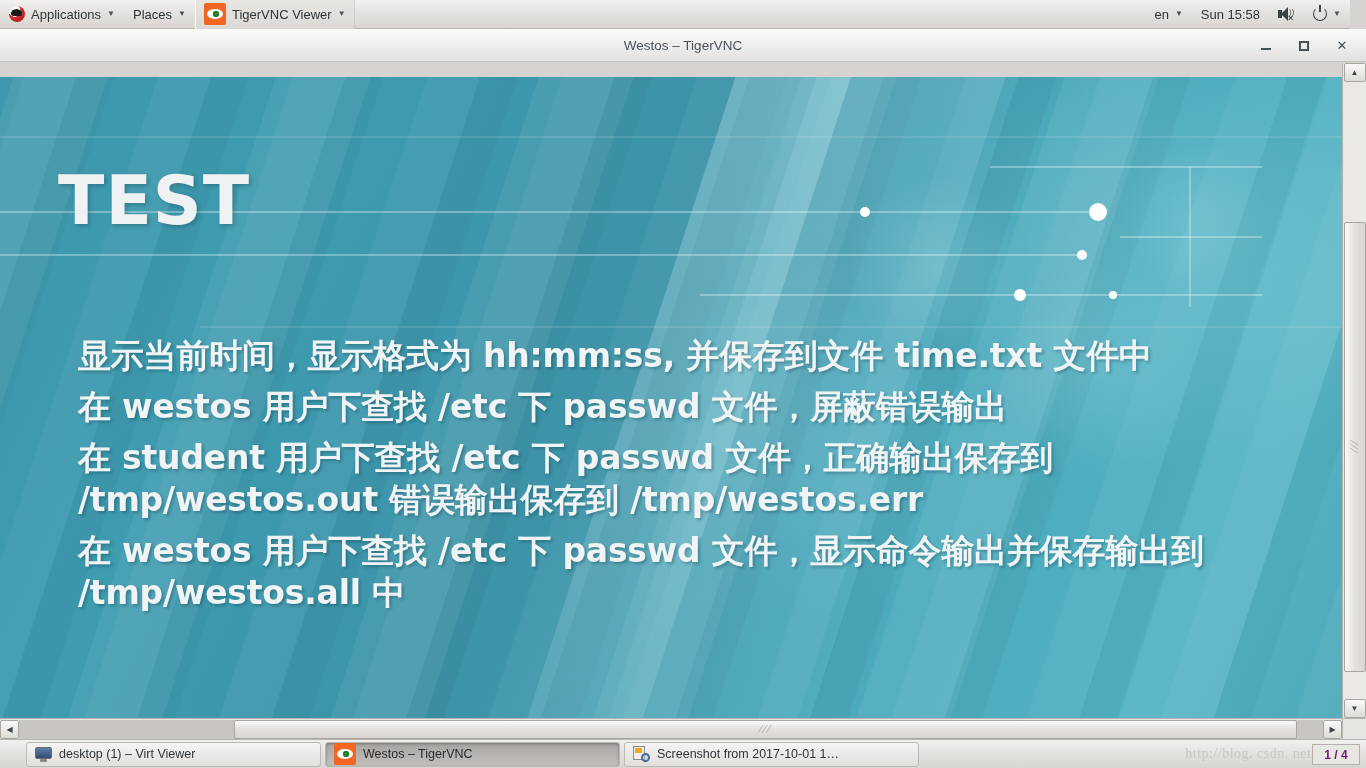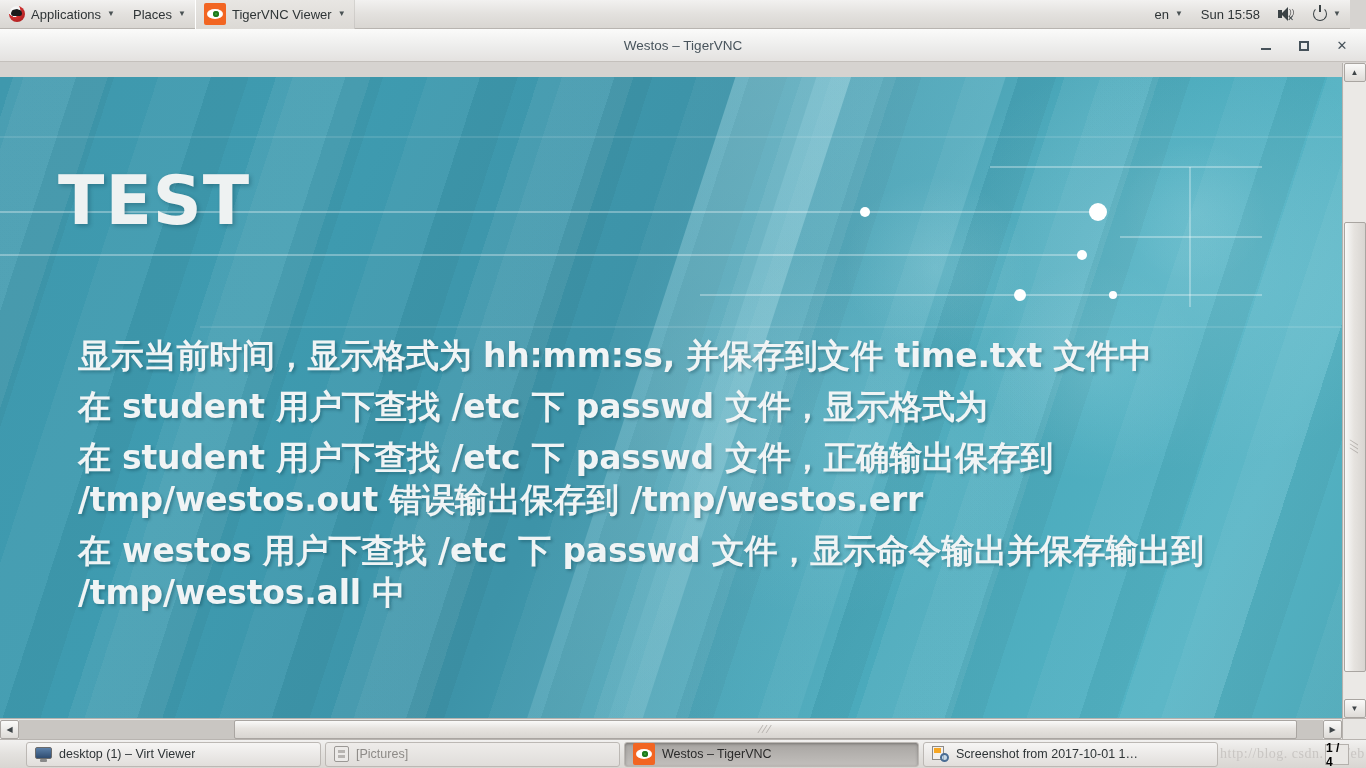--- a/index.html
+++ b/index.html
@@ -258,25 +258,25 @@
     position:absolute; right:0; bottom:0px; width:9px; height:9px;
     border:2px solid #4a6d94; border-radius:50%; background:rgba(180,210,235,.6);
   }
   #watermark {
     flex: 1; text-align: right; padding-right: 36px;
     color: #c9c6c3; font-size: 14px;
     font-family: "Liberation Serif", serif; letter-spacing: .5px;
     overflow: hidden; white-space: nowrap;
   }
   #workspace-indicator {
-    position: absolute; right: 17px; top: 4px;
-    width: 24px; height: 21px;
+    position: absolute; right: 6px; top: 4px;
+    width: 48px; height: 21px;
     border: 1px solid #b4b0ac; background: #e9e7e4;
     display:flex; align-items:center; justify-content:center;
-    font-size: 12px; font-weight: bold; color: #000000;
+    font-size: 12px; font-weight: bold; color: #701a75;
   }
 </style>
 </head>
 <body>
 
 <div id="top-panel">
   <div class="panel-item">
     <span class="redhat-logo"></span>
     <span>Applications</span>
     <span class="caret">▼</span>
@@ -357,21 +357,21 @@
           <circle cx="1082" cy="178" r="5"></circle>
           <circle cx="1020" cy="218" r="6"></circle>
           <circle cx="1113" cy="218" r="4"></circle>
         </g>
       </svg>
 
       <div id="title-text">TEST</div>
 
       <div id="bullets">
         <div class="bullet">显示当前时间，显示格式为 hh:mm:ss, 并保存到文件 time.txt 文件中</div>
-        <div class="bullet">在 student 用户下查找 /etc 下 passwd 文件，显示格式为</div>
+        <div class="bullet">在 westos 用户下查找 /etc 下 passwd 文件，屏蔽错误输出</div>
         <div class="bullet">在 student 用户下查找 /etc 下 passwd 文件，正确输出保存到 /tmp/westos.out  错误输出保存到 /tmp/westos.err</div>
         <div class="bullet">在 westos 用户下查找 /etc 下 passwd 文件，显示命令输出并保存输出到 /tmp/westos.all 中</div>
       </div>
     </div>
   </div>
 
   <div id="vscroll">
     <div class="sb-arrow">▲</div>
     <div class="vtrack">
       <div class="vthumb">
@@ -396,24 +396,20 @@
 <div id="taskbar">
 
   <div class="task">
     <span class="monitor-icon">
       <span class="scr"></span>
         <span class="stand"></span>
     </span>
     <span class="task-label">desktop (1) – Virt Viewer</span>
   </div>
 
-  <div class="task dim">
-    <span class="pictures-icon"></span>
-    <span class="task-label">[Pictures]</span>
-  </div>
 
   <div class="task pressed">
     <span class="tiger-icon"></span>
     <span class="task-label">Westos – TigerVNC</span>
   </div>
 
   <div class="task">
     <span class="shot-icon">
       <span class="pg"></span>
         <span class="pg2"></span>

